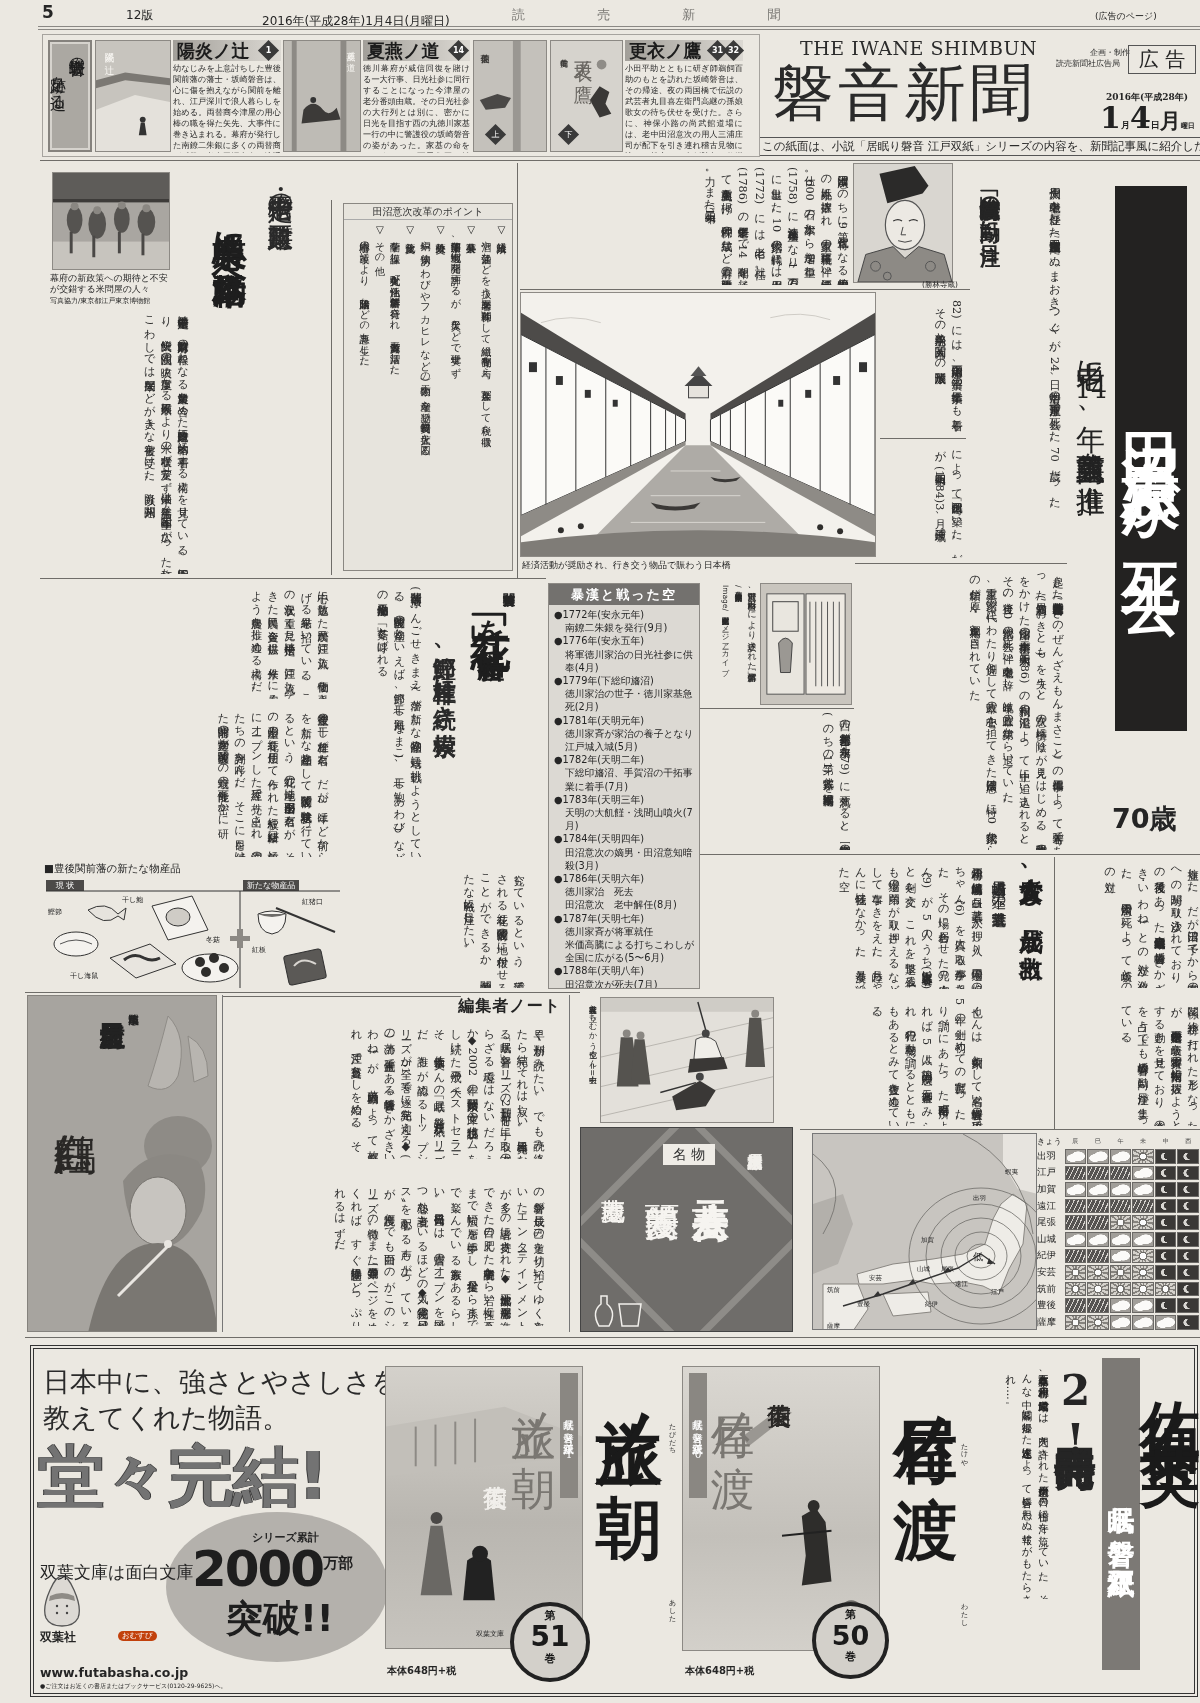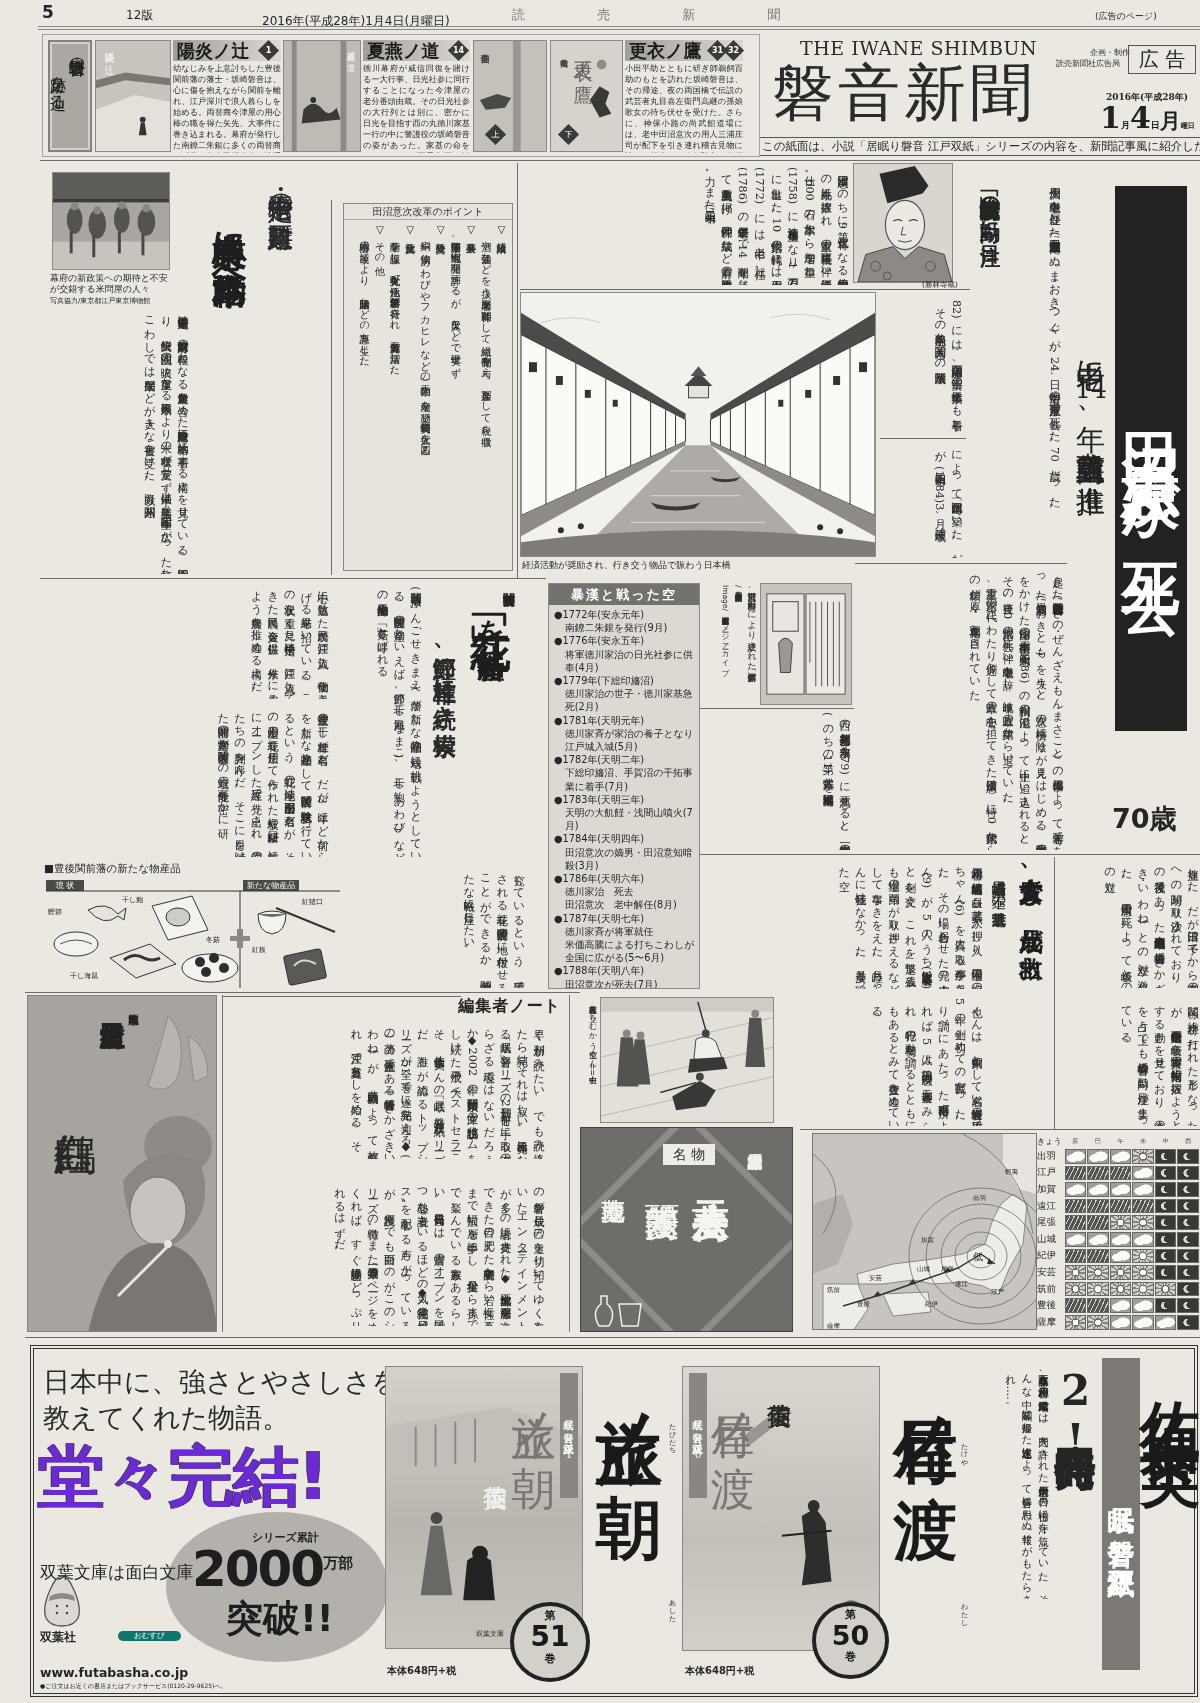--- a/index.html
+++ b/index.html
@@ -657,40 +657,40 @@
       <span class="wx" data-icon="night"></span>
   </div>
 </div>
 <div class="hr" style="left:25px;top:1337px;width:1175px"></div>
 
 <div>
   <div class="a" style="left:30px;top:1345px;width:1168px;height:352px;border:4px double #333"></div>
 
   <div class="a" style="left:43px;top:1364px;font-size:27px;white-space:nowrap;color:#2a2a2a">日本中に、強さとやさしさを</div>
   <div class="a" style="left:43px;top:1400px;font-size:27px;white-space:nowrap;color:#2a2a2a">教えてくれた物語。</div>
-  <div class="a" style="left:38px;top:1432px;font-size:66px;font-weight:bold;white-space:nowrap;color:#6d28d9;letter-spacing:-1px;text-shadow:1px 0 0 #3a3a3a,-1px 0 0 #3a3a3a">堂々完結!</div>
+  <div class="a" style="left:38px;top:1432px;font-size:66px;font-weight:bold;white-space:nowrap;color:#737373;letter-spacing:-1px;text-shadow:1px 0 0 #3a3a3a,-1px 0 0 #3a3a3a">堂々完結!</div>
   <div class="a" style="left:166px;top:1512px;width:222px;height:150px;background:#b4b1ac;border-radius:50%"></div>
   <div class="a" style="left:252px;top:1530px;font-size:11px;font-weight:bold;white-space:nowrap">シリーズ累計</div>
   <div class="a" style="left:192px;top:1540px;white-space:nowrap;font-weight:bold;color:#1e1e1e">
     <span style="font-size:50px;letter-spacing:-2px">2000</span><span style="font-size:15px;vertical-align:18px">万部</span>
   </div>
   <div class="a" style="left:226px;top:1594px;font-size:37px;font-weight:bold;white-space:nowrap;color:#1e1e1e">突破!!</div>
 
   <svg class="a" viewBox="0 0 40 58" style="left:42px;top:1572px;width:40px;height:58px">
       <path d="M20,4 q6,0 12,14 q8,18 4,28 q-4,8 -16,8 q-12,0 -16,-8 q-4,-10 4,-28 q6,-14 12,-14Z" fill="#dcd9d4" stroke="#555" stroke-width="1.3"></path>
       <path d="M8,24 q12,-6 24,0 l1,5 q-13,-5 -26,0Z" fill="#8e8b86"></path>
       <g fill="#444">
         <circle cx="15" cy="34" r="1.2"></circle>
         <circle cx="25" cy="34" r="1.2"></circle>
         <circle cx="15" cy="41" r="1.2"></circle>
         <circle cx="25" cy="41" r="1.2"></circle>
       </g>
     </svg>
   <div class="a" style="left:40px;top:1629px;font-size:12px;font-weight:bold;white-space:nowrap">双葉社</div>
-  <div class="a" style="left:118px;top:1631px;font-size:7.5px;background:#0f766e;color:#fff;border-radius:6px;padding:0 16px;line-height:10px;white-space:nowrap">おむすび</div>
+  <div class="a" style="left:118px;top:1631px;font-size:7.5px;background:#c2410c;color:#fff;border-radius:6px;padding:0 4px;line-height:10px;white-space:nowrap">おむすび</div>
   <div class="a" style="left:40px;top:1561px;font-size:17px;white-space:nowrap">
     <span>双葉文庫は</span><span>面白文庫</span>
   </div>
   <div class="a" style="left:40px;top:1665px;font-size:12.5px;font-weight:bold;white-space:nowrap">www.futabasha.co.jp</div>
   <div class="a" style="left:40px;top:1682px;font-size:6px;white-space:nowrap">●ご注文はお近くの書店またはブックサービス(0120-29-9625)へ。</div>
 
   <div class="cover" style="left:385px;top:1366px;width:198px;height:283px;background:linear-gradient(180deg,#d4d1cb,#b9b6b0 55%,#c7c4be)">
     <svg viewBox="0 0 198 283" preserveAspectRatio="none">
         <path d="M0,60 L120,40 L198,70 L198,90 L0,110Z" fill="#c2bfb9"></path>
         <g stroke="#8d8a85" stroke-width="2">

